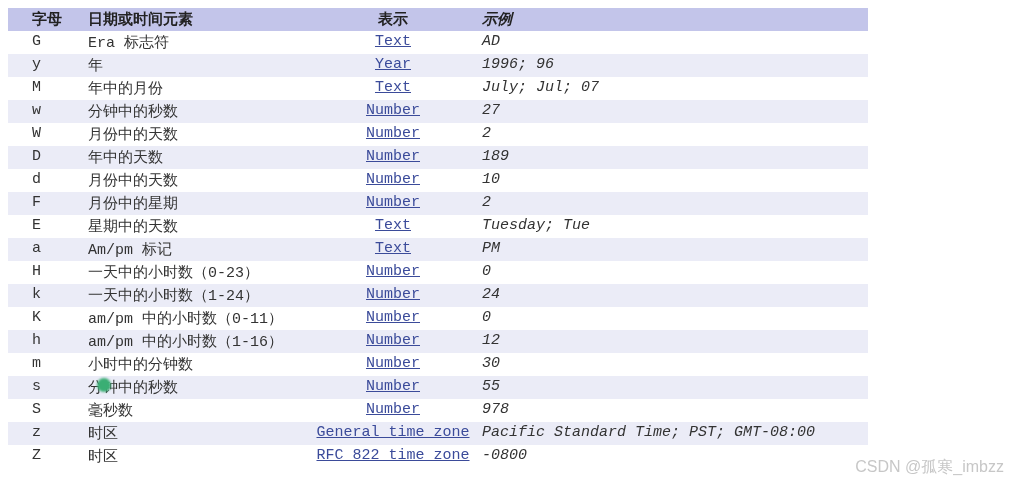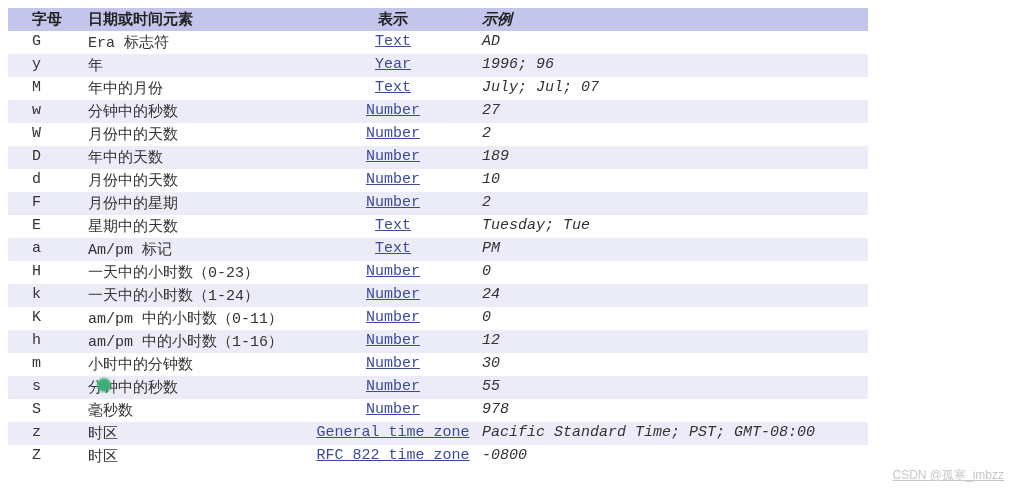--- a/index.html
+++ b/index.html
@@ -58,25 +58,24 @@
     height: 14px;
     background: #3aae74;
     border-radius: 50%;
     left: 89px;
     top: 370px;
     filter: blur(1px);
   }
   .watermark {
     position: absolute;
     right: 12px;
-    bottom: 16px;
+    bottom: 22px;
     font-family: sans-serif;
-    font-size: 12px;
+    font-size: 16px;
     color: #c7c7c7;
-    text-decoration: underline;
   }
   .tbl-wrap { position: relative; }
 </style>
 </head>
 <body>
 
 <div class="tbl-wrap">
 <table>
   <thead>
     <tr>

